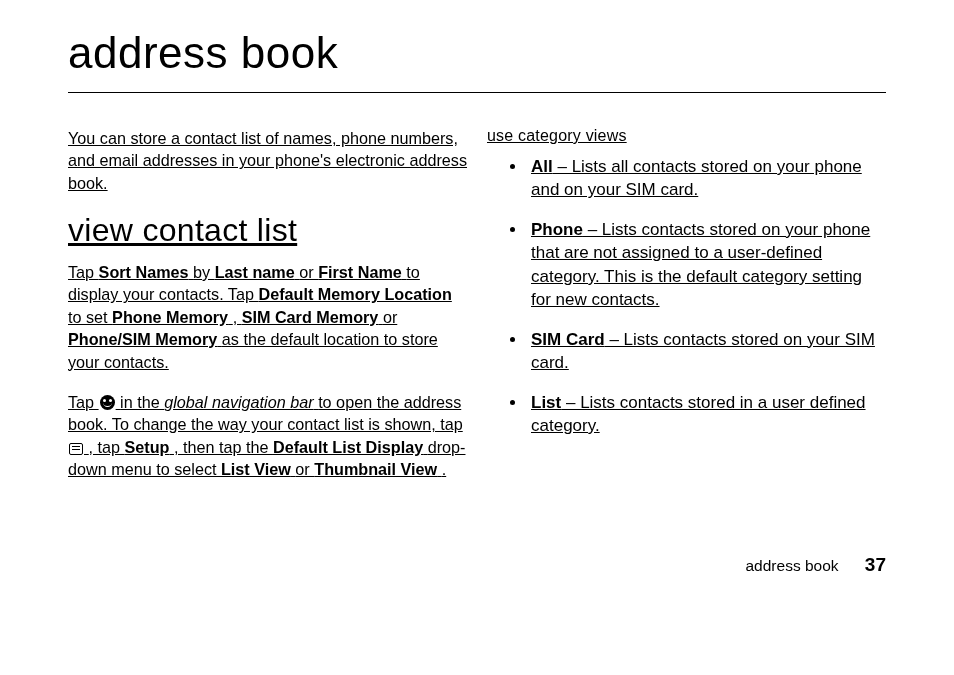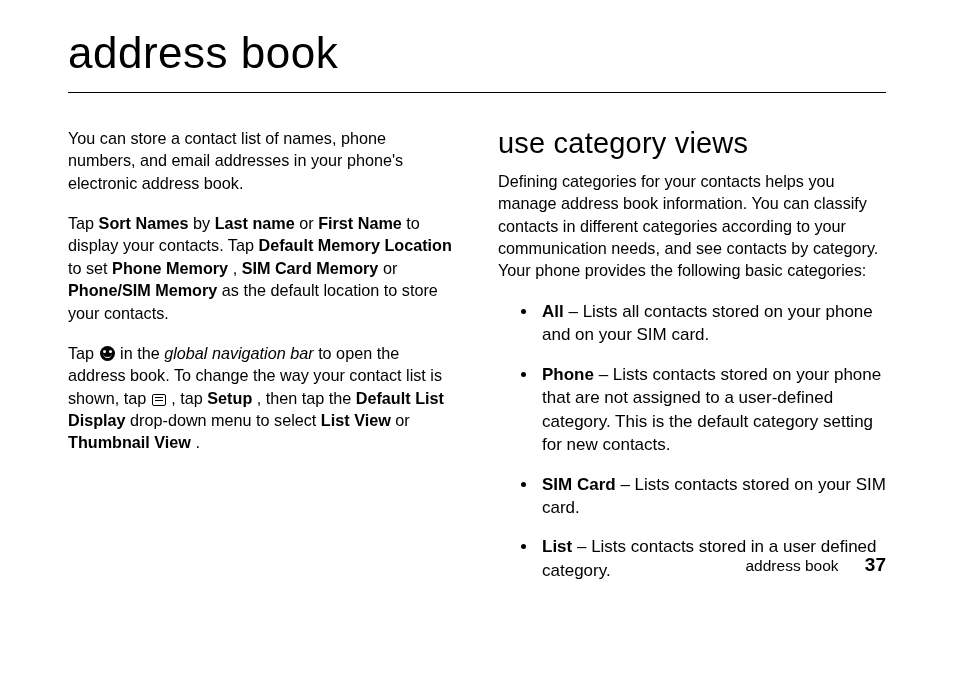--- a/index.html
+++ b/index.html
@@ -28,21 +28,22 @@
     padding-bottom: 6px;
     color: #000;
   }
   .rule {
     border: 0;
     border-top: 1.4px solid #000;
     margin: 0 0 34px 0;
   }
   .columns {
     display: flex;
-    gap: 42px;
+    gap: 20px;
+    text-decoration: underline;
   }
   .col {
     flex: 1 1 0;
     min-width: 0;
   }
   p {
     font-size: 16.2px;
     line-height: 1.38;
     margin: 0 0 18px 0;
     color: #000;
@@ -50,21 +51,21 @@
   h2.section {
     font-family: Arial, Helvetica, sans-serif;
     font-weight: 400;
     font-size: 32px;
     margin: 8px 0 12px 0;
     letter-spacing: 0.3px;
   }
   h3.subsection {
     font-family: Arial, Helvetica, sans-serif;
     font-weight: 400;
-    font-size: 29px;
+    font-size: 16px;
     margin: 0 0 10px 0;
     letter-spacing: 0.2px;
   }
   .b { font-weight: 700; font-family: Arial, Helvetica, sans-serif; }
   .i { font-style: italic; }
   .condb { font-family: "Arial Narrow", Arial, sans-serif; font-weight: 700; font-stretch: condensed; }
   ul.bullets {
     margin: 0;
     padding: 0 0 0 40px;
   }
@@ -143,20 +144,21 @@
 
   <h1 class="title">address book</h1>
   <hr class="rule">
 
   <div class="columns">
 
     <div class="col">
 
       <p>You can store a contact list of names, phone numbers, and email addresses in your phone's electronic address book.</p>
 
+      <h2 class="section">view contact list</h2>
 
       <p>
         <span>Tap </span>
         <span class="condb">Sort Names</span>
         <span> by </span>
         <span class="condb">Last name</span>
         <span> or </span>
         <span class="condb">First Name</span>
         <span> to display your contacts. Tap </span>
         <span class="condb">Default Memory Location</span>
@@ -183,21 +185,20 @@
         <span> drop-down menu to select </span>
         <span class="condb">List View</span>
         <span> or </span>
         <span class="condb">Thumbnail View</span>
         <span>.</span>
       </p>
     </div>
 
     <div class="col">
       <h3 class="subsection">use category views</h3>
-      <p>Defining categories for your contacts helps you manage address book information. You can classify contacts in different categories according to your communication needs, and see contacts by category. Your phone provides the following basic categories:</p>
 
       <ul class="bullets">
         <li>
           <span class="b">All</span><span> – Lists all contacts stored on your phone and on your SIM card.</span>
         </li>
         <li>
           <span class="b">Phone</span><span> – Lists contacts stored on your phone that are not assigned to a user-defined category. This is the default category setting for new contacts.</span>
         </li>
         <li>
           <span class="b">SIM Card</span><span> – Lists contacts stored on your SIM card.</span>

